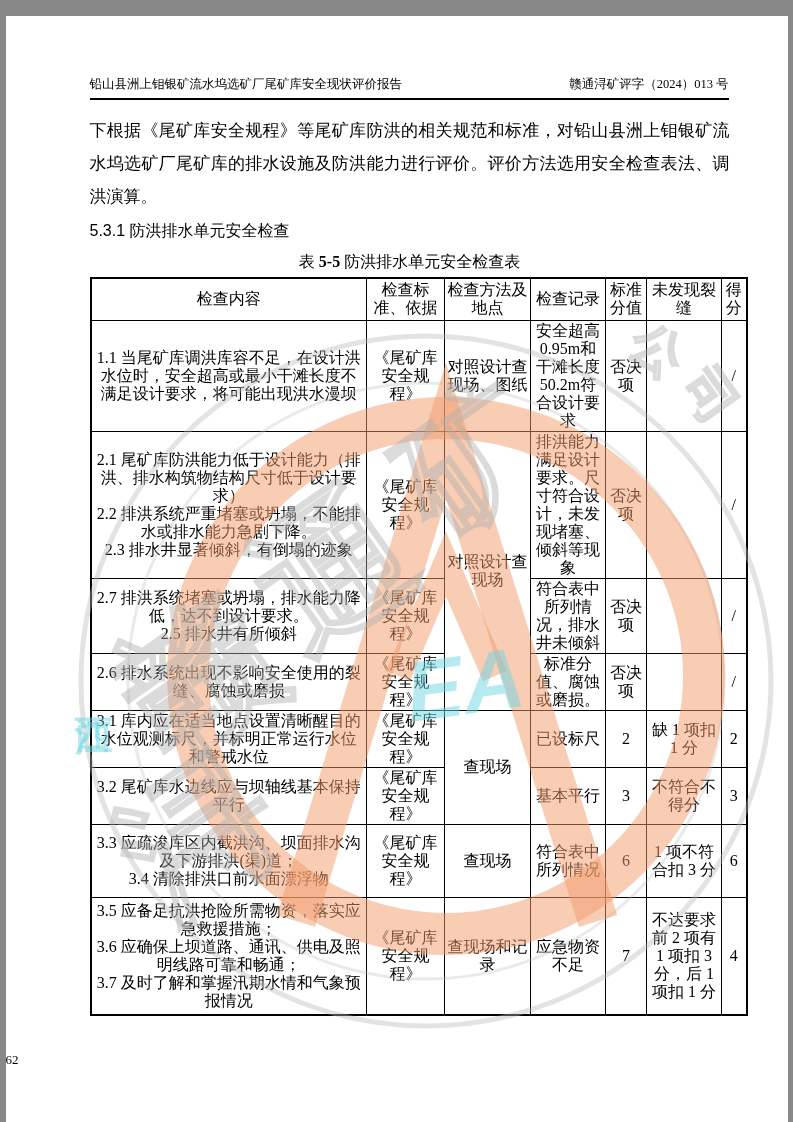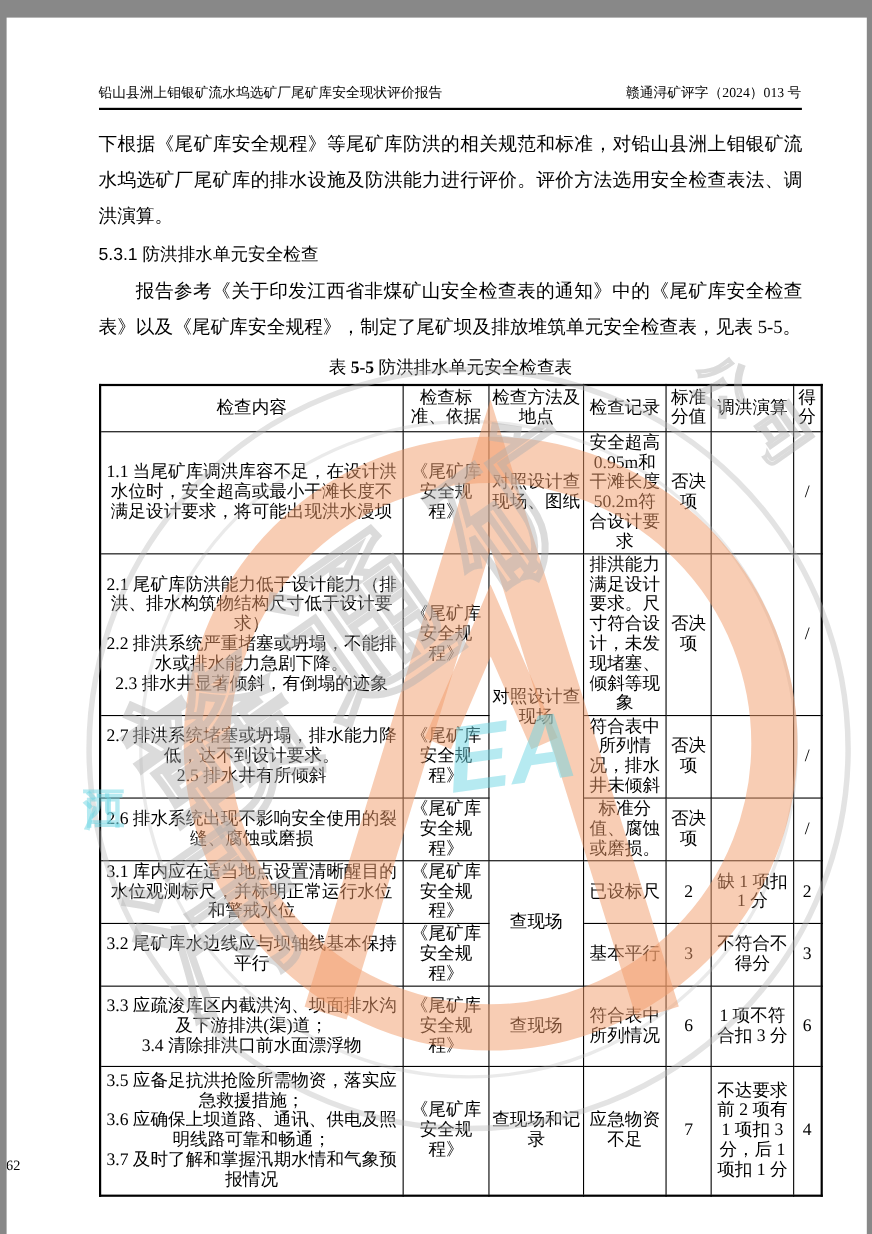--- a/index.html
+++ b/index.html
@@ -53,42 +53,41 @@
 <div class="page">
 
   <div class="doc-header">
     <span>铅山县洲上钼银矿流水坞选矿厂尾矿库安全现状评价报告</span>
     <span>赣通浔矿评字（2024）013 号</span>
   </div>
 
   <div class="content">
     <p class="para">下根据《尾矿库安全规程》等尾矿库防洪的相关规范和标准，对铅山县洲上钼银矿流水坞选矿厂尾矿库的排水设施及防洪能力进行评价。评价方法选用安全检查表法、调洪演算。</p>
     <p class="sec-heading">5.3.1 防洪排水单元安全检查</p>
-    <p class="para indent">报告参考《关于印发江西省非煤矿山安全检查表的通知》中的《尾矿库安全检查表》以及《尾矿库安全规程》，制定了尾矿坝及排放堆筑单元安全检查表，见表 5-5。</p>
 
     <p class="tbl-title"><span>表 </span><span class="num">5-5</span><span> 防洪排水单元安全检查表</span></p>
 
     <table class="check">
       <colgroup>
         <col style="width:276px">
           <col style="width:78px">
           <col style="width:86px">
         <col style="width:75px">
           <col style="width:41px">
           <col style="width:75px">
         <col style="width:25px">
       </colgroup>
       <tbody>
           <tr class="hrow">
         <th>检查内容</th>
         <th>检查标准、依据</th>
         <th>检查方法及地点</th>
         <th>检查记录</th>
         <th>标准分值</th>
-        <th>调洪演算</th>
+        <th>未发现裂缝</th>
         <th>得分</th>
       </tr>
       <tr class="r1">
         <td class="left prelines">1.1 当尾矿库调洪库容不足，在设计洪水位时，安全超高或最小干滩长度不满足设计要求，将可能出现洪水漫坝</td>
         <td>《尾矿库安全规程》</td>
         <td>对照设计查现场、图纸</td>
         <td>安全超高0.95m和干滩长度50.2m符合设计要求</td>
         <td>否决项</td>
         <td></td>
         <td>/</td>

